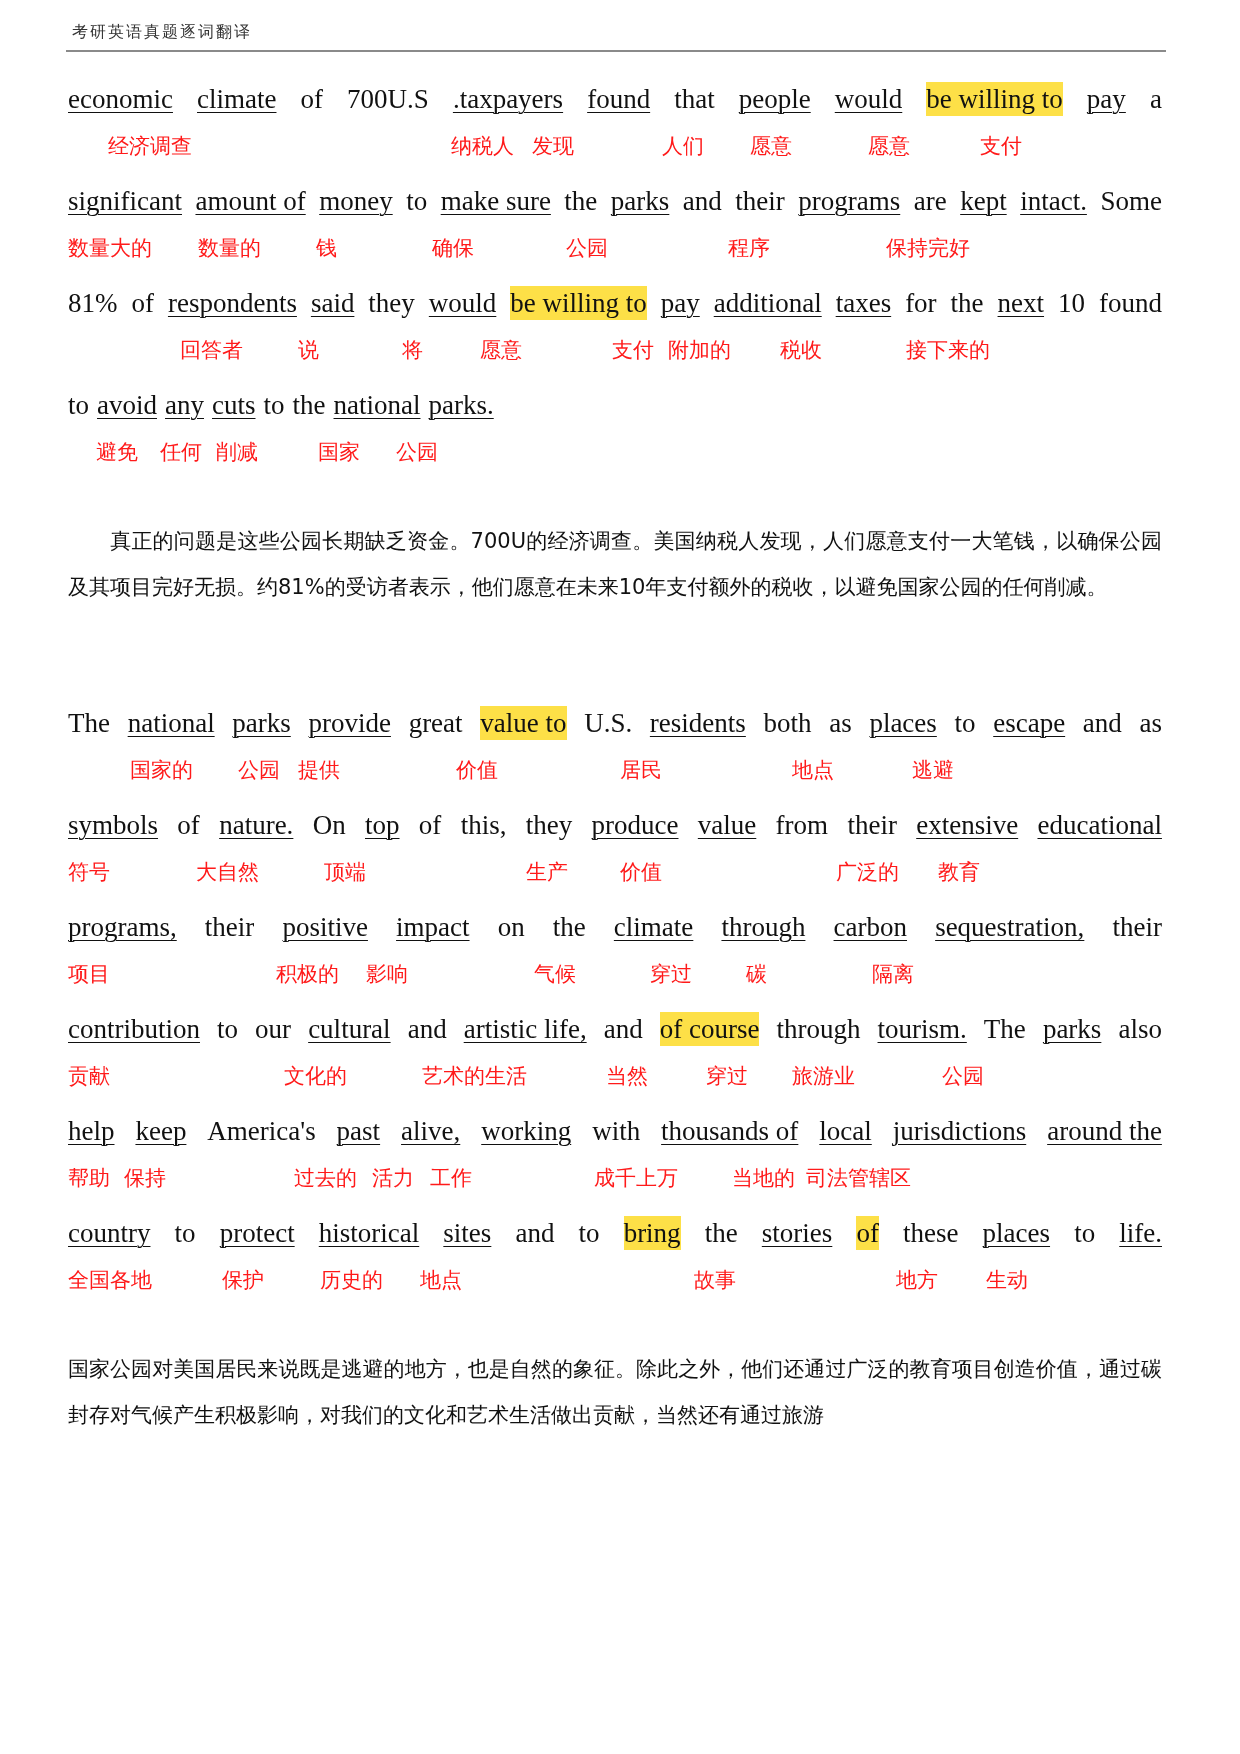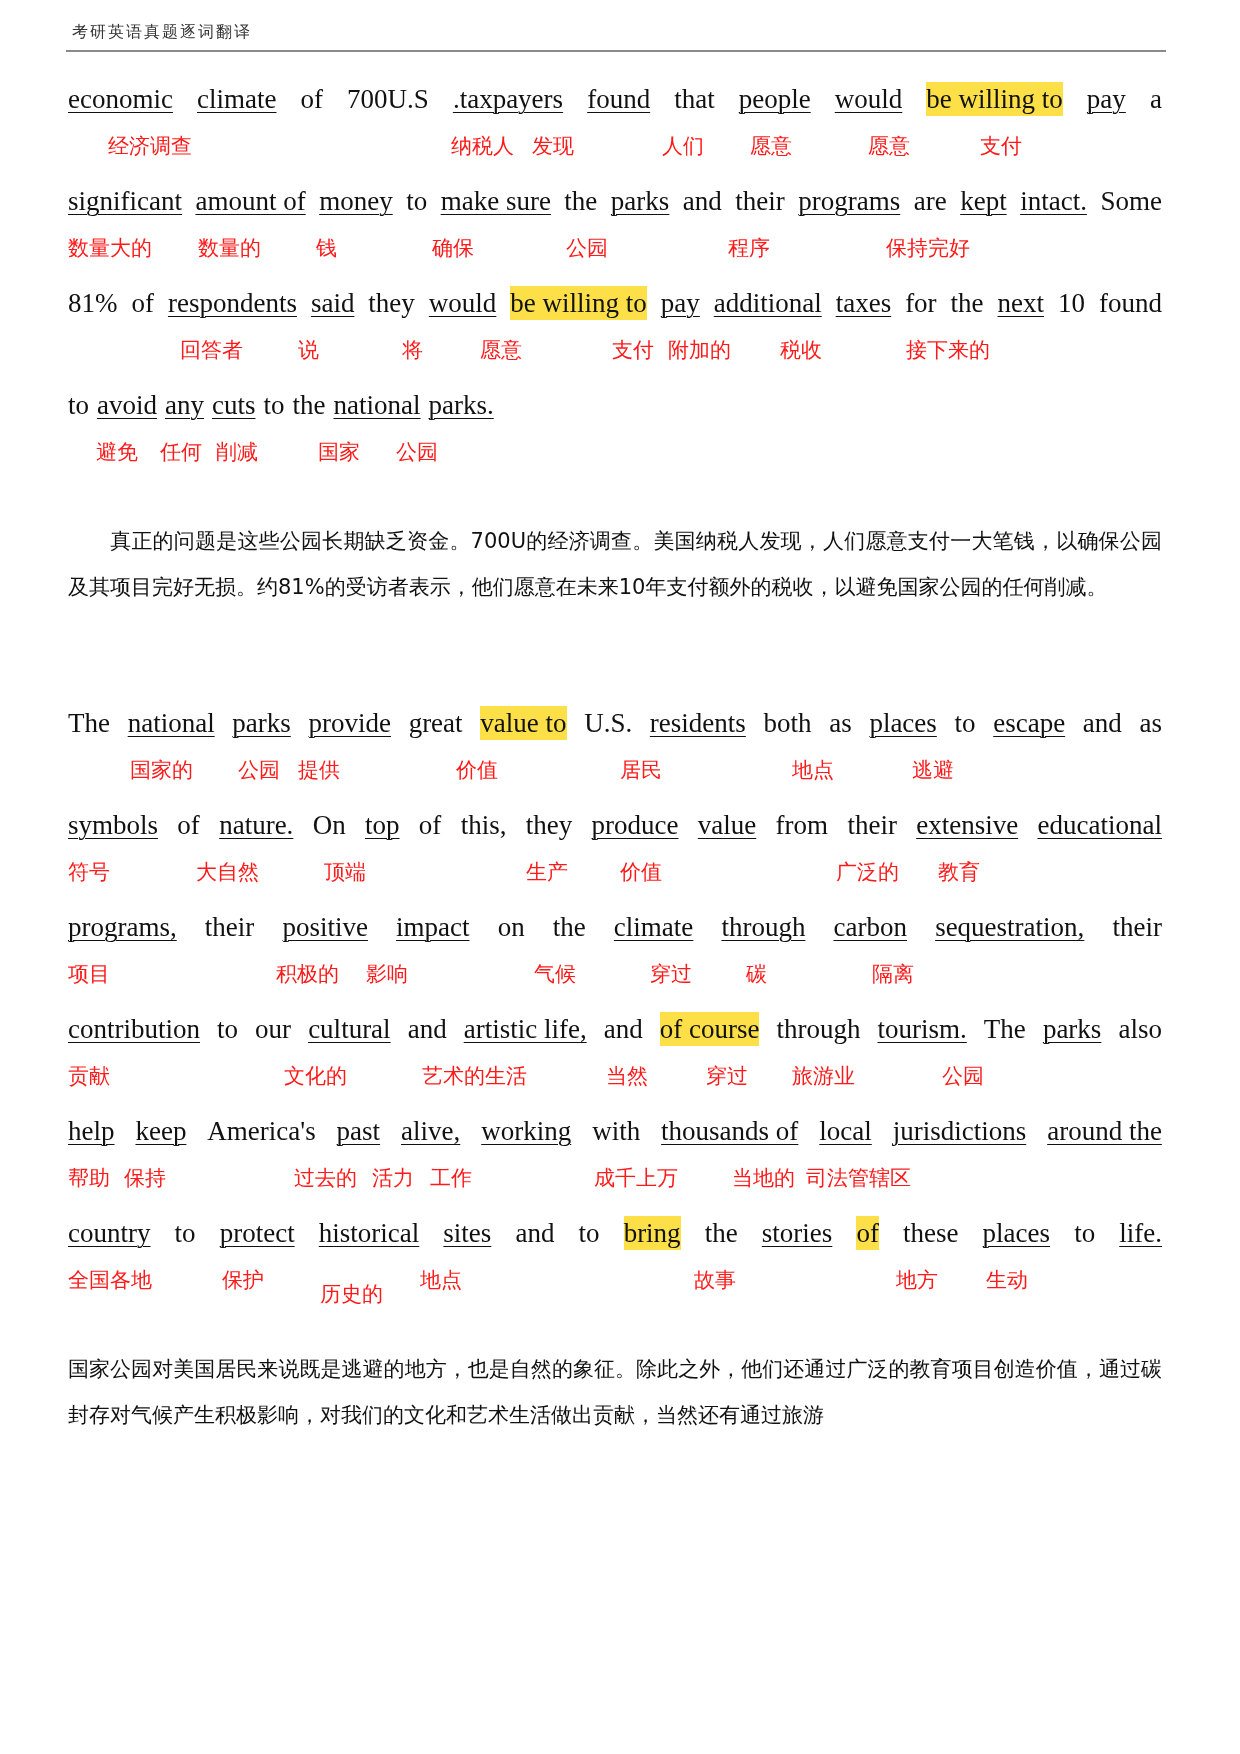--- a/index.html
+++ b/index.html
@@ -249,21 +249,21 @@
       <span class="u">stories</span>
       <span class="h">of</span>
       <span class="w">these</span>
       <span class="u">places</span>
       <span class="w">to</span>
       <span class="u">life.</span>
     </div>
     <div class="zh-row" style="top: 1266px; color: rgb(255, 26, 26);">
       <span style="left: 68px;">全国各地</span>
       <span style="left: 222px;">保护</span>
-      <span style="left: 320px; margin-top: 14px;">历史的</span>
+      <span style="left: 320px;">历史的</span>
       <span style="left: 420px;">地点</span>
       <span style="left: 694px;">故事</span>
       <span style="left: 896px;">地方</span>
       <span style="left: 986px;">生动</span>
     </div>
   </div>
 
 <div class="zh-para" id="p1-trans" style="top:518px;"><span class="indent"></span><span>真正的问题是这些公园长期缺乏资金。700U的经济调查。美国纳税人发现，人们愿意支付一大笔钱，以确保公园及其项目完好无损。约81%的受访者表示，他们愿意在未来10年支付额外的税收，以避免国家公园的任何削减。</span></div>
 <div class="zh-para" id="p2-trans" style="top:1346px;"><span>国家公园对美国居民来说既是逃避的地方，也是自然的象征。除此之外，他们还通过广泛的教育项目创造价值，通过碳封存对气候产生积极影响，对我们的文化和艺术生活做出贡献，当然还有通过旅游</span></div>
 

